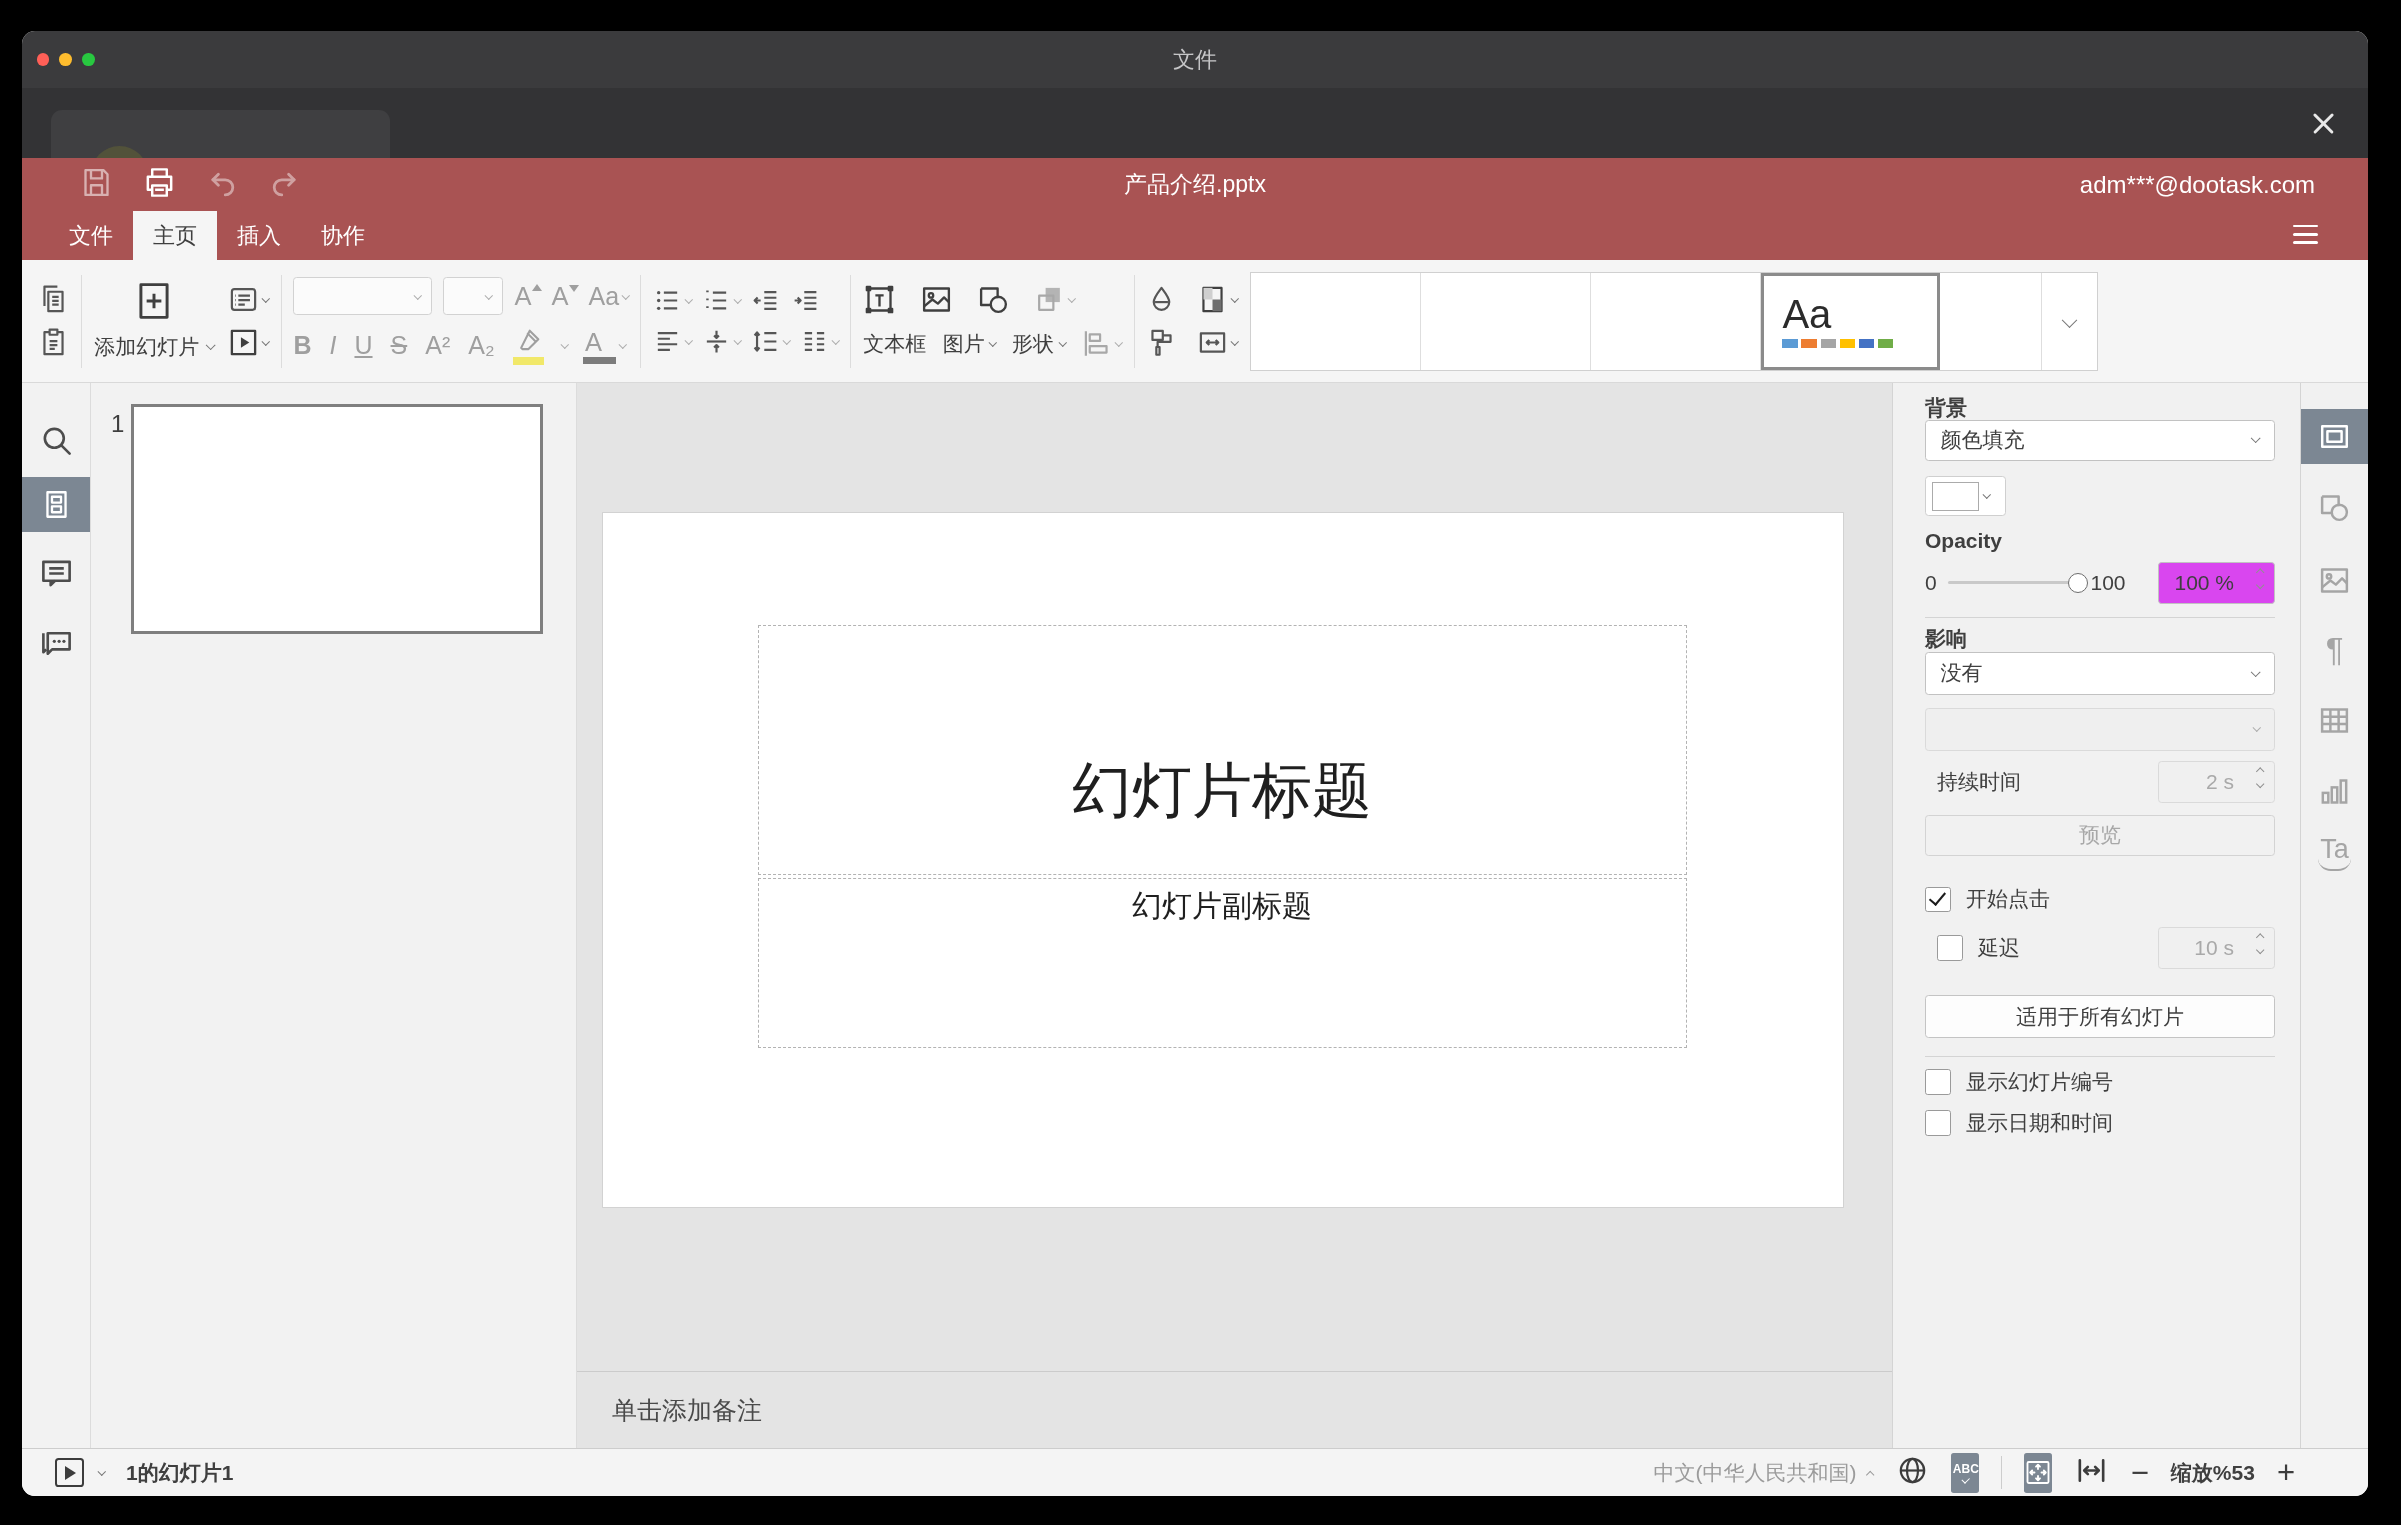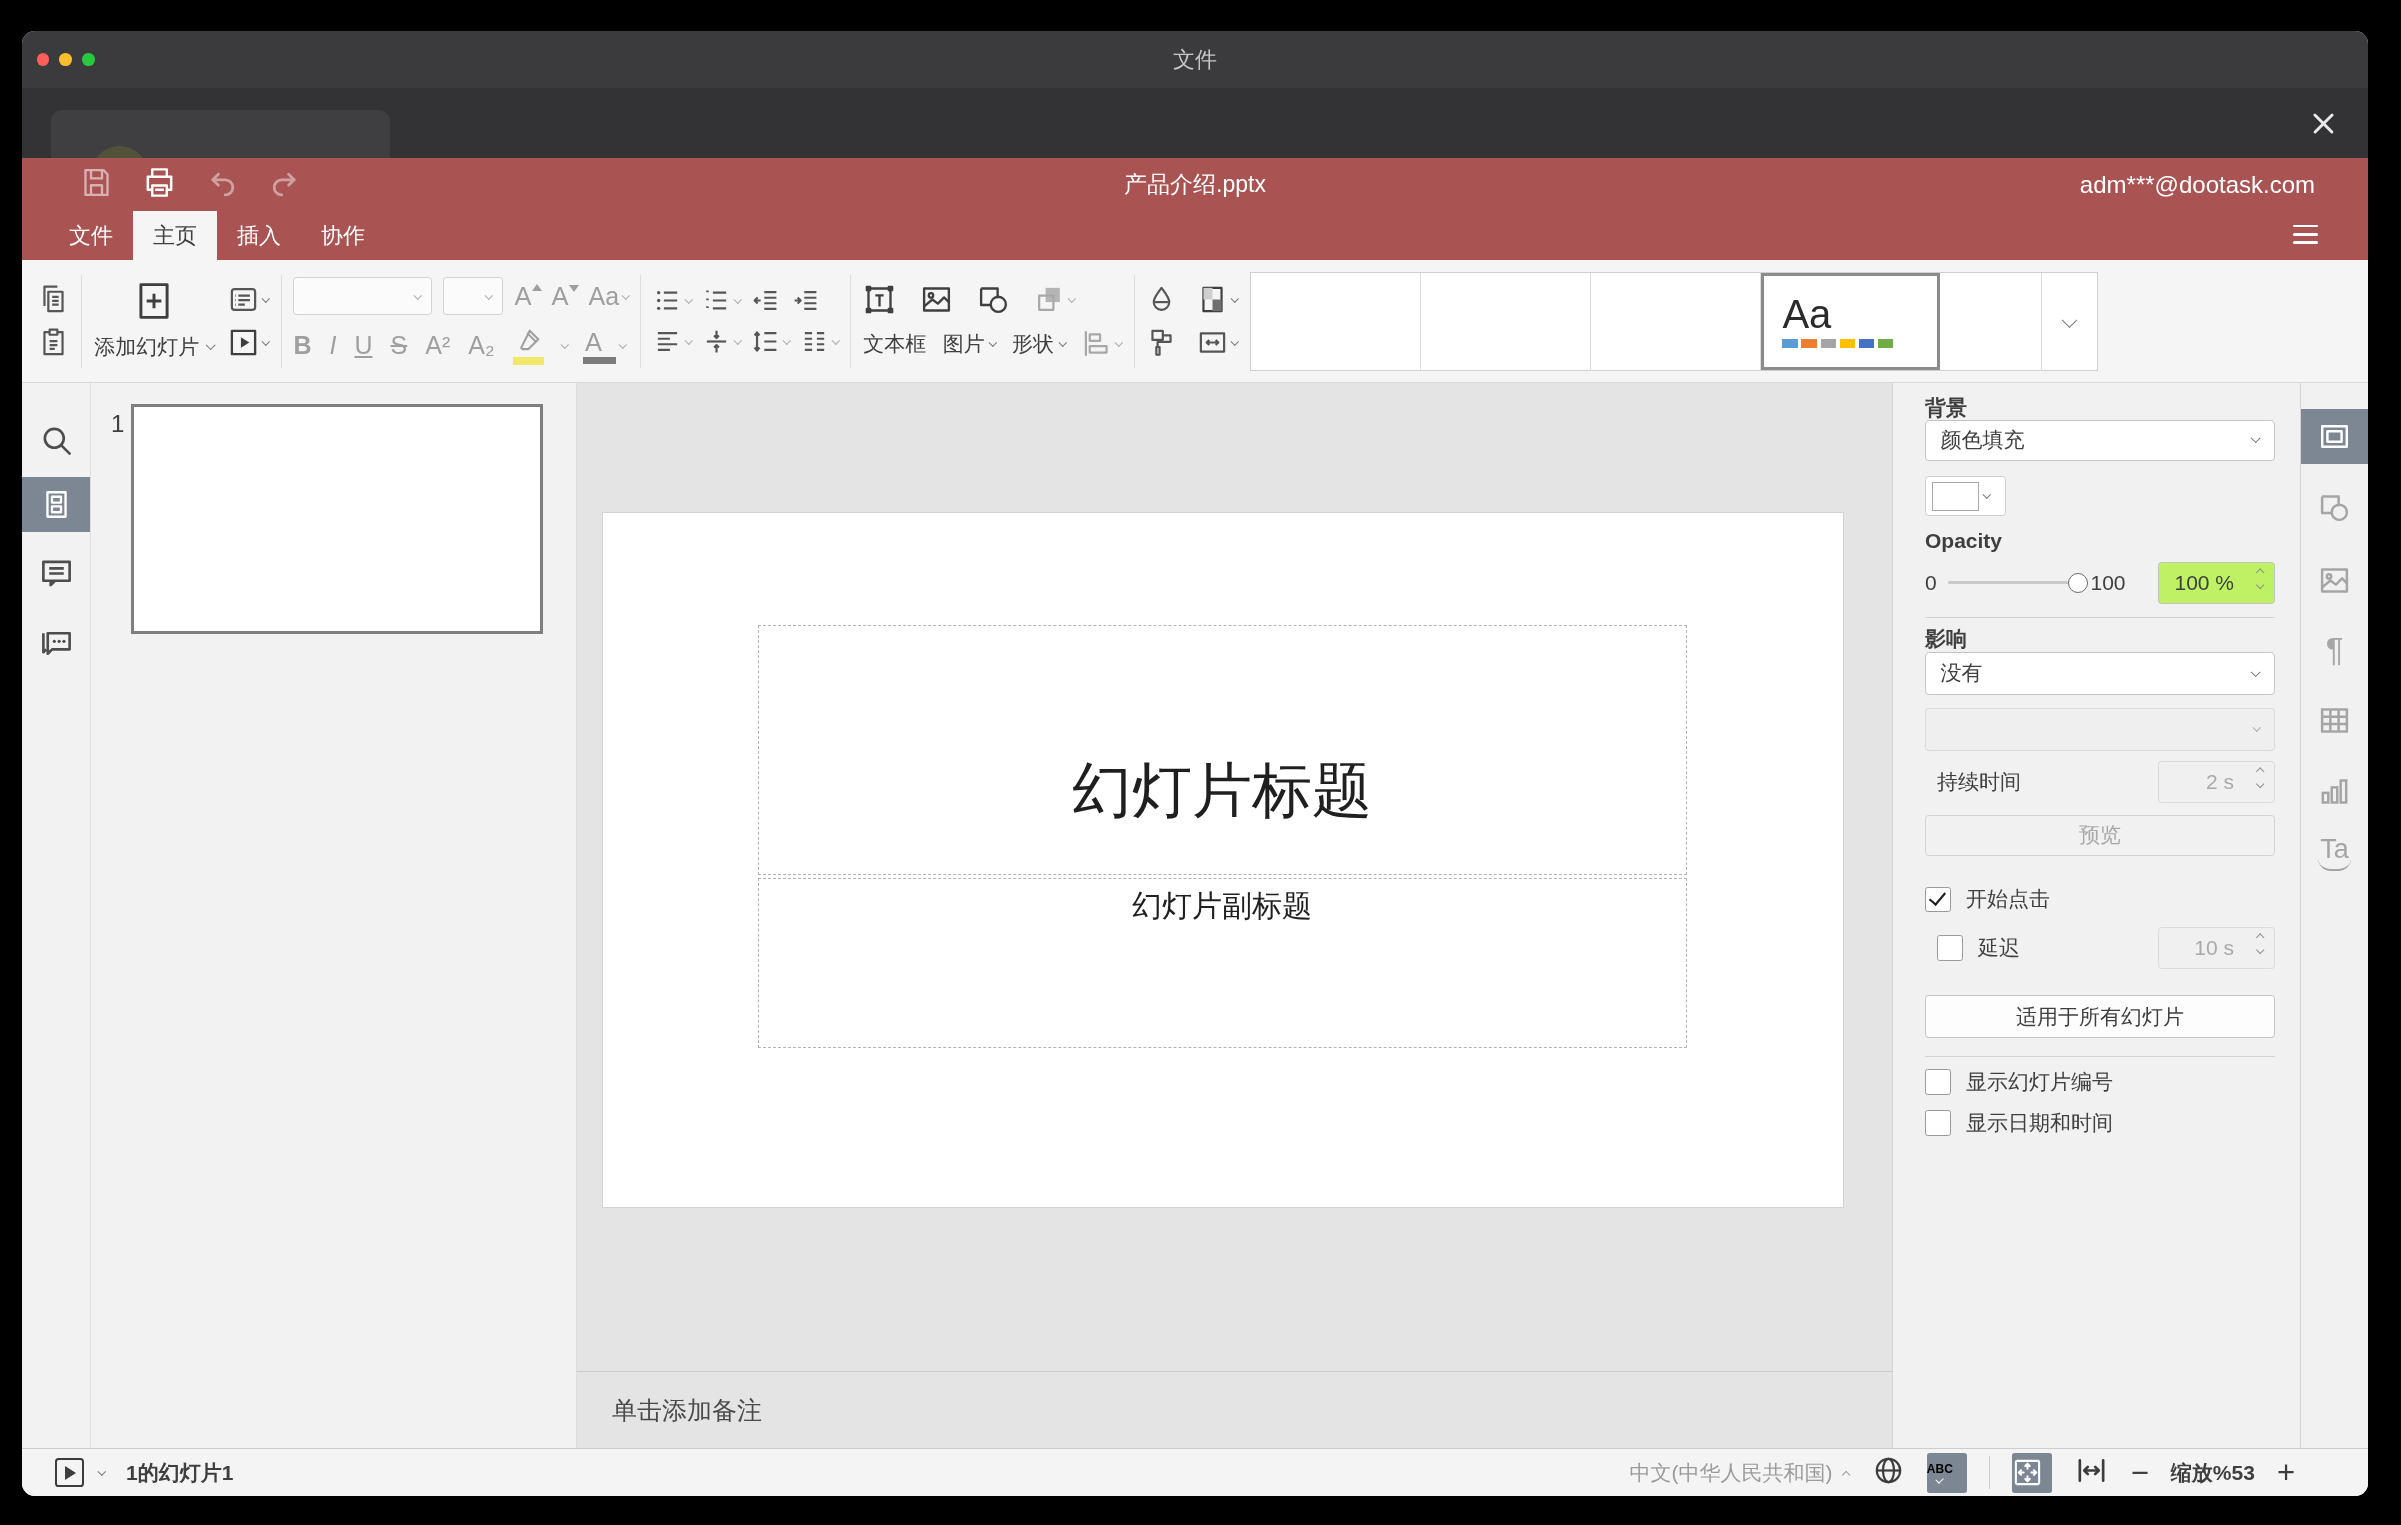--- a/index.html
+++ b/index.html
@@ -106,21 +106,21 @@
   .dd { background:#fff; border:0.9px solid #c2c2c2; border-radius:3.6px; height:41px; display:flex; align-items:center;
         padding:0 14.6px; justify-content:space-between; cursor:pointer; }
   .dd.disabled { background:#efefef; border-color:#dadada; }
   .swatch-btn { margin-top:15.5px; width:81px; height:40px; border:0.9px solid #cfcfcf; border-radius:3.6px; background:#fff;
                 display:flex; align-items:center; padding:0 5.5px; gap:5.5px; cursor:pointer; }
   .swatch { width:47px; height:29px; background:#fff; border:0.9px solid #ababab; }
   .slider-row { margin-top:7.3px; height:42px; display:flex; align-items:center; }
   .track-wrap { position:relative; width:130px; height:20px; margin-left:11px; }
   .track { position:absolute; left:0; top:8.2px; width:100%; height:3.6px; background:#c9c9c9; border-radius:1.8px; }
   .knob { position:absolute; right:-10px; top:0; width:20px; height:20px; border-radius:50%; background:#fff; border:1.8px solid #6d6d6d; cursor:pointer; }
-  .spin { position:relative; width:117px; height:42px; background:#bef264; border:0.9px solid #c2c2c2; border-radius:3.6px;
+  .spin { position:relative; width:117px; height:42px; background:#d946ef; border:0.9px solid #c2c2c2; border-radius:3.6px;
           display:flex; align-items:center; justify-content:flex-end; padding-right:40px; }
   .spin.disabled { background:#f0f0f0; border-color:#dadada; color:#a9a9a9; }
   .spin .arrows { position:absolute; right:11px; top:6.4px; display:flex; flex-direction:column; gap:6.4px; }
   .spin .a-up, .spin .a-dn { width:6.4px; height:6.4px; border-right:1.8px solid #8f8f8f; border-bottom:1.8px solid #8f8f8f; }
   .spin .a-up { transform:rotate(-135deg); } .spin .a-dn { transform:rotate(45deg); }
   .rp-divider { height:0.9px; background:#d4d4d4; margin-top:13.7px; }
   .row-between { display:flex; align-items:center; justify-content:space-between;margin-left:12px; }
   .cb-row { display:flex; align-items:center; gap:15.5px; height:25.5px; cursor:pointer; }
   .cb { position:relative; width:25.5px; height:25.5px; background:#fff; border:1.8px solid #9a9a9a; border-radius:2.7px; flex:none; }
   .cb.checked::after { content:''; position:absolute; left:7.3px; top:1.8px; width:7.3px; height:13.7px;
@@ -139,21 +139,21 @@
   
   .statusbar { position:absolute; left:0; top:1417px; width:100%; height:48px; background:#f4f4f4; border-top:0.9px solid #cdcdcd;
                display:flex; align-items:center; font-size:21px; color:#3f3f3f; }
   .sb-left { display:flex; align-items:center; gap:14.6px; margin-left:33px; }
   .play-tile { width:29px; height:29px; border:2.7px solid #3c3c3c; border-radius:3.6px; display:flex; align-items:center; justify-content:center; cursor:pointer; }
   .play-tri { width:0; height:0; border-left:11px solid #3c3c3c; border-top:7.3px solid transparent; border-bottom:7.3px solid transparent; margin-left:2.7px; }
   .sb-slide-label { font-weight:bold; margin-left:7.3px; }
   .sb-right { margin-left:auto; display:flex; align-items:center; gap:22px; padding-right:73px; }
   .sb-lang { color:#9b9b9b; display:flex; align-items:center; gap:11px; cursor:pointer; }
   .chev-up { display:inline-block; width:6.4px; height:6.4px; border-right:1.8px solid #9b9b9b; border-bottom:1.8px solid #9b9b9b; transform:rotate(-135deg) translate(-1.8px,-1.8px); }
-  .sb-tile { width:40px; height:40px; background:#7c8793; border-radius:2.7px; display:flex; align-items:center; justify-content:flex-start; color:#000000; cursor:pointer; }
+  .sb-tile { width:28px; height:40px; background:#7c8793; border-radius:2.7px; display:flex; align-items:center; justify-content:flex-end; color:#ffffff; cursor:pointer; }
   .abc { font-size:12px; font-weight:bold; line-height:1; text-align:center; }
   .abc .ck { display:block; width:7.3px; height:4.6px; border-left:1.8px solid #fff; border-bottom:1.8px solid #fff; transform:rotate(-45deg); margin:1.8px auto 0; }
   .sb-div { width:0.9px; height:33px; background:#cdcdcd; }
   .zoomtxt { font-weight:bold; }
   .pm { font-size:31px; color:#3c3c3c; cursor:pointer; line-height:1; }
 </style>
 </head>
 <body>
 
 <div id="window">

